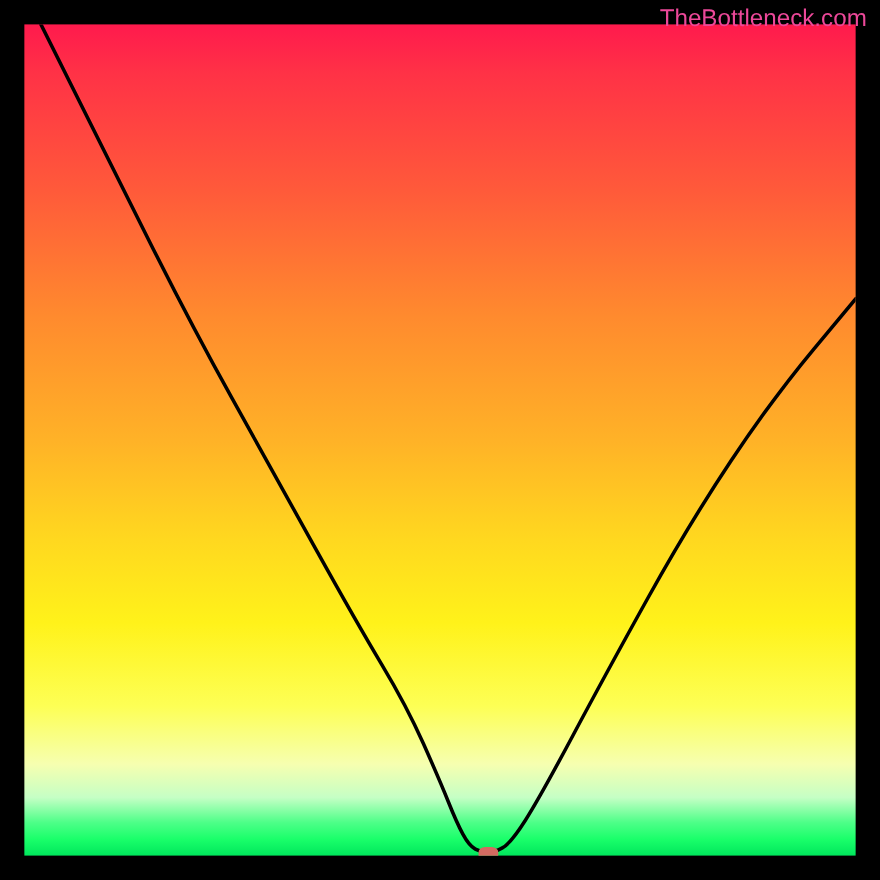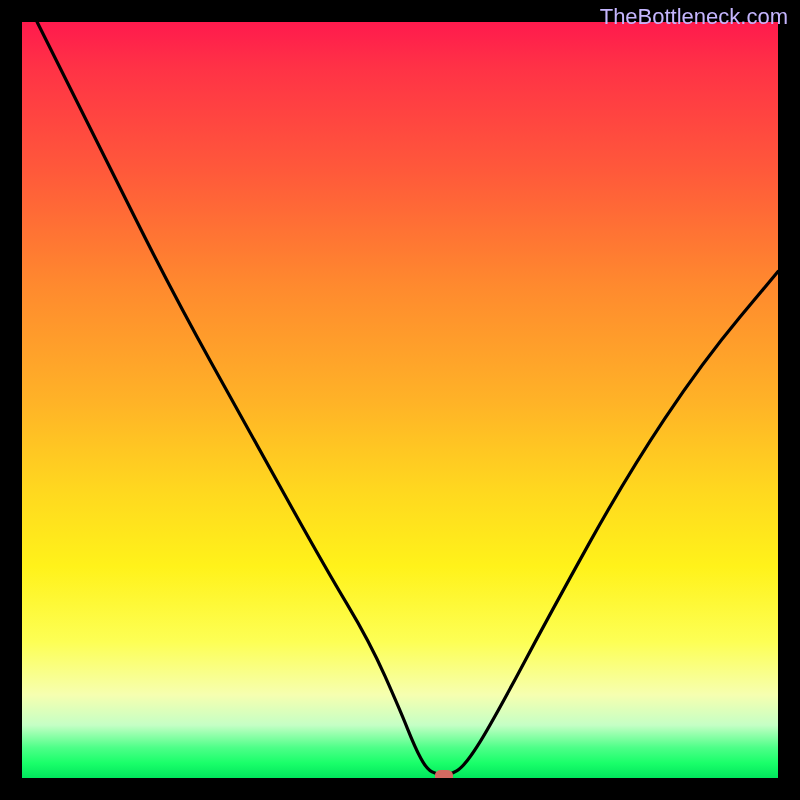--- a/index.html
+++ b/index.html
@@ -13,21 +13,21 @@
     position: relative;
     background: #000;
     box-sizing: border-box;
   }
   .watermark {
     position: absolute;
     top: 4px;
     right: 12px;
     font-family: Arial, Helvetica, sans-serif;
     font-size: 22px;
-    color: #c4b5fd;
+    color: #ec4899;
     z-index: 10;
   }
   .plot-area {
     position: absolute;
     left: 22px;
     right: 22px;
     top: 22px;
     bottom: 22px;
     overflow: hidden;
   }

